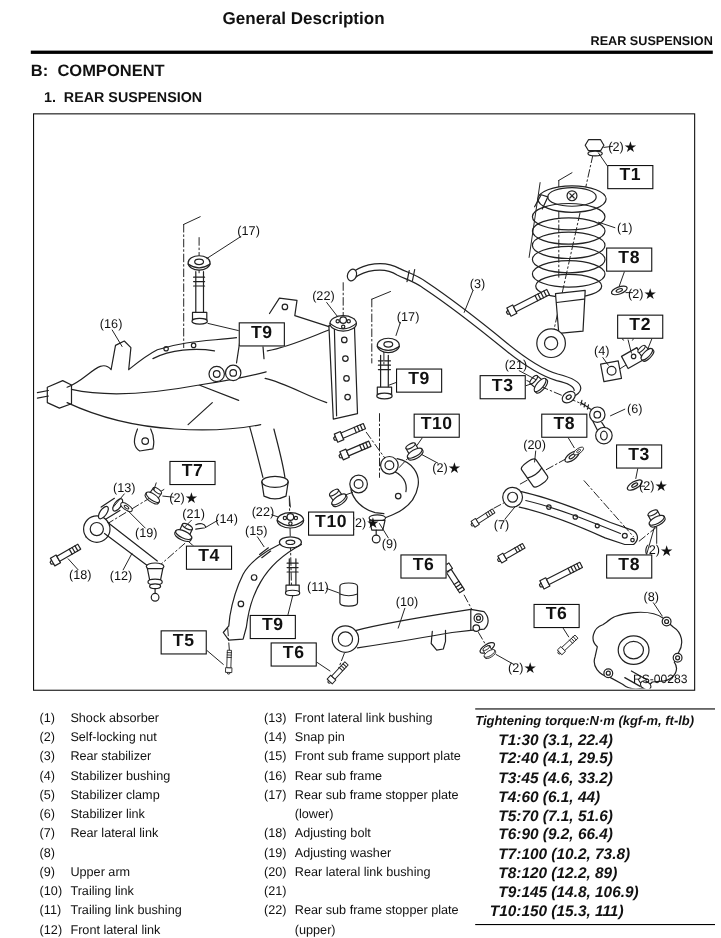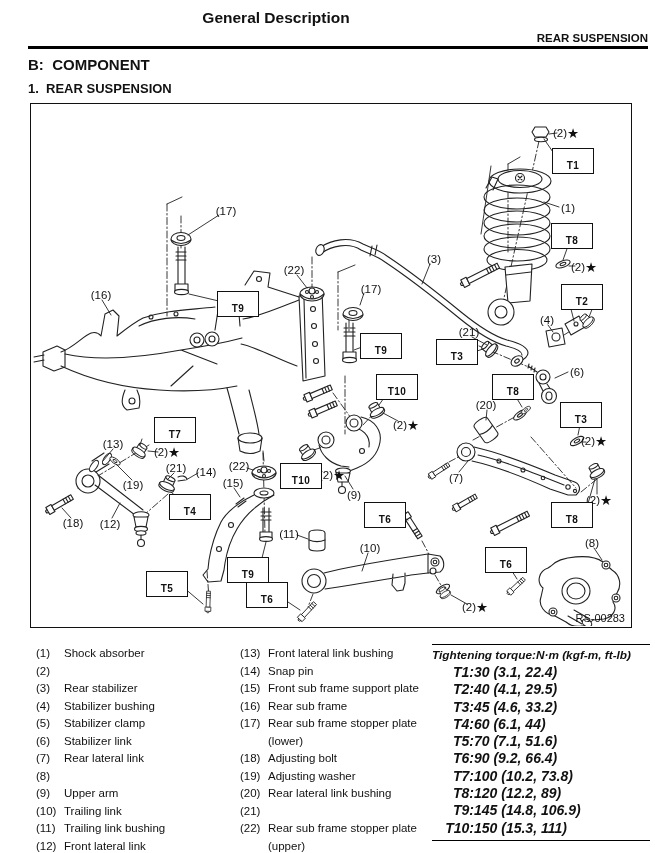--- a/index.html
+++ b/index.html
@@ -2,27 +2,27 @@
 <html><head>
 <meta charset="utf-8">
 <style>
   html,body{margin:0;padding:0;background:#fff;}
   body{width:655px;height:853px;position:relative;font-family:"Liberation Sans",sans-serif;color:#111;overflow:hidden;}
   .abs{position:absolute;}
   #doc-title{top:9px;left:0;width:552px;text-align:center;font-size:15.5px;font-weight:bold;}
   #doc-section{top:32px;right:7px;font-size:11.5px;font-weight:bold;}
   #head-rule{top:46px;left:28px;width:620px;height:3px;background:#000;}
   #heading-component{top:56px;left:28px;font-size:15px;font-weight:bold;white-space:pre;}
-  #heading-sub{top:81px;left:28px;font-size:13px;font-weight:bold;white-space:pre;}
+  #heading-sub{top:81px;left:40px;font-size:13px;font-weight:bold;white-space:pre;}
   #figure{top:103px;left:30px;width:602px;height:525px;border:1.5px solid #111;box-sizing:border-box;}
   #figure-art{position:absolute;left:0;top:0;}
   #figure-overlay{position:absolute;left:0;top:0;width:100%;height:100%;}
   .callout{position:absolute;transform:translate(-50%,-50%);font-size:11.5px;white-space:nowrap;color:#111;}
   .callout .star{font-size:13.5px;vertical-align:-1px;}
-  .tbox{position:absolute;transform:translate(-50%,-50%);border:1.6px solid #111;background:#fff;font-weight:bold;font-size:10px;letter-spacing:.5px;padding:11px 0 2px;width:40px;text-align:center;}
+  .tbox{position:absolute;transform:translate(-50%,-50%);border:1.6px solid #111;background:#fff;font-weight:bold;font-size:16px;letter-spacing:.5px;padding:0 0 2px;width:40px;text-align:center;}
   #figure-code{position:absolute;right:6px;bottom:3px;font-size:11px;}
   .pcol{position:absolute;top:645px;font-size:11.5px;line-height:17.5px;}
   #parts-col1{left:36px;width:196px;}
   #parts-col2{left:240px;width:192px;}
   .prow{display:flex;}
   .pnum{width:28px;flex:none;}
   .pname{flex:1;}
   #torque-block{position:absolute;left:432px;top:644px;width:218px;border-top:1.6px solid #000;border-bottom:1.6px solid #000;padding:2px 0 3px;}
   #torque-header{font-size:11.8px;font-weight:bold;font-style:italic;line-height:16px;margin-bottom:1px;}
   .trow{display:flex;font-size:14px;font-weight:bold;font-style:italic;line-height:17.3px;}
@@ -301,20 +301,21 @@
   <div id="figure-code">RS-00283</div>
 </div>
 
 <div class="pcol" id="parts-col1">
     <div class="prow">
       <span class="pnum">(1)</span>
       <span class="pname">Shock absorber</span>
     </div>
     <div class="prow">
       <span class="pnum">(2)</span>
+      <span class="pname">Self-locking nut</span>
     </div>
     <div class="prow">
       <span class="pnum">(3)</span>
       <span class="pname">Rear stabilizer</span>
     </div>
     <div class="prow">
       <span class="pnum">(4)</span>
       <span class="pname">Stabilizer bushing</span>
     </div>
     <div class="prow">

